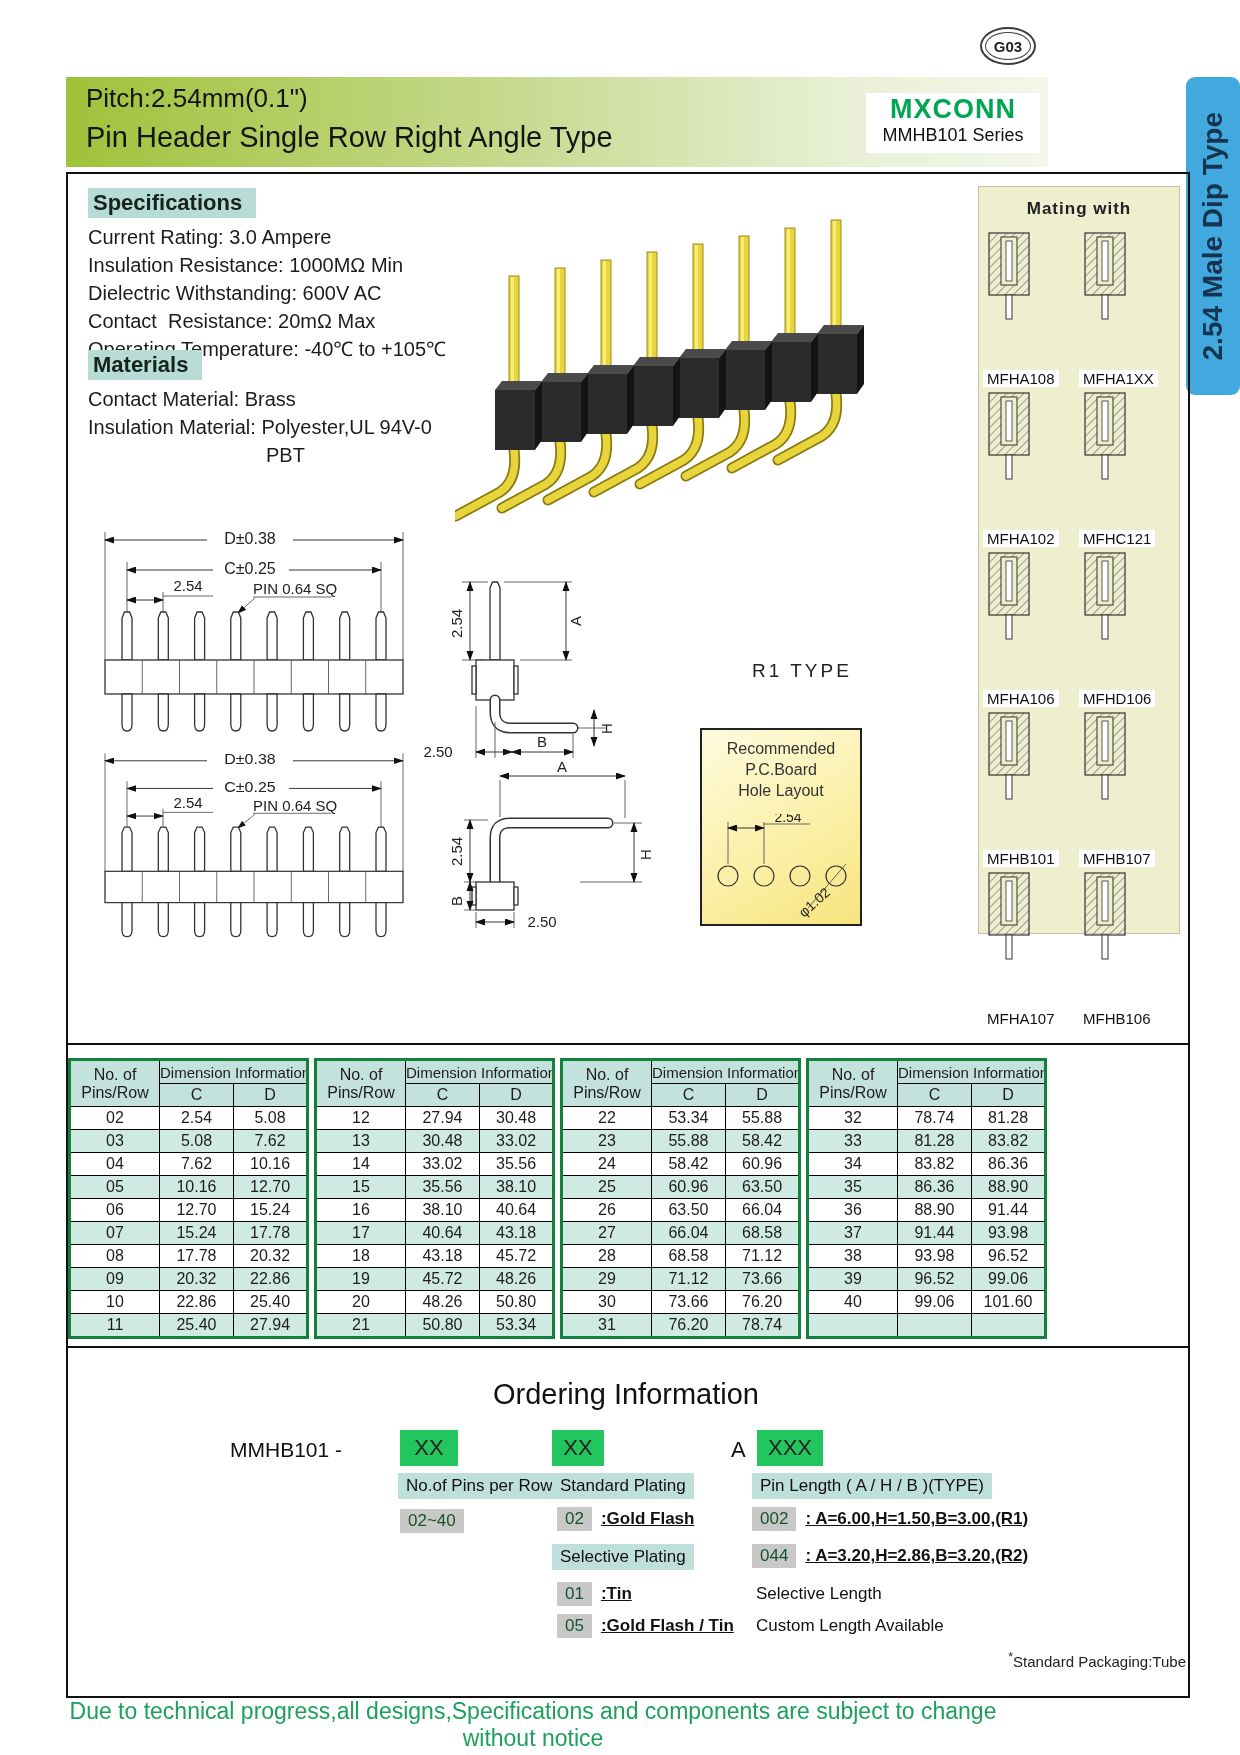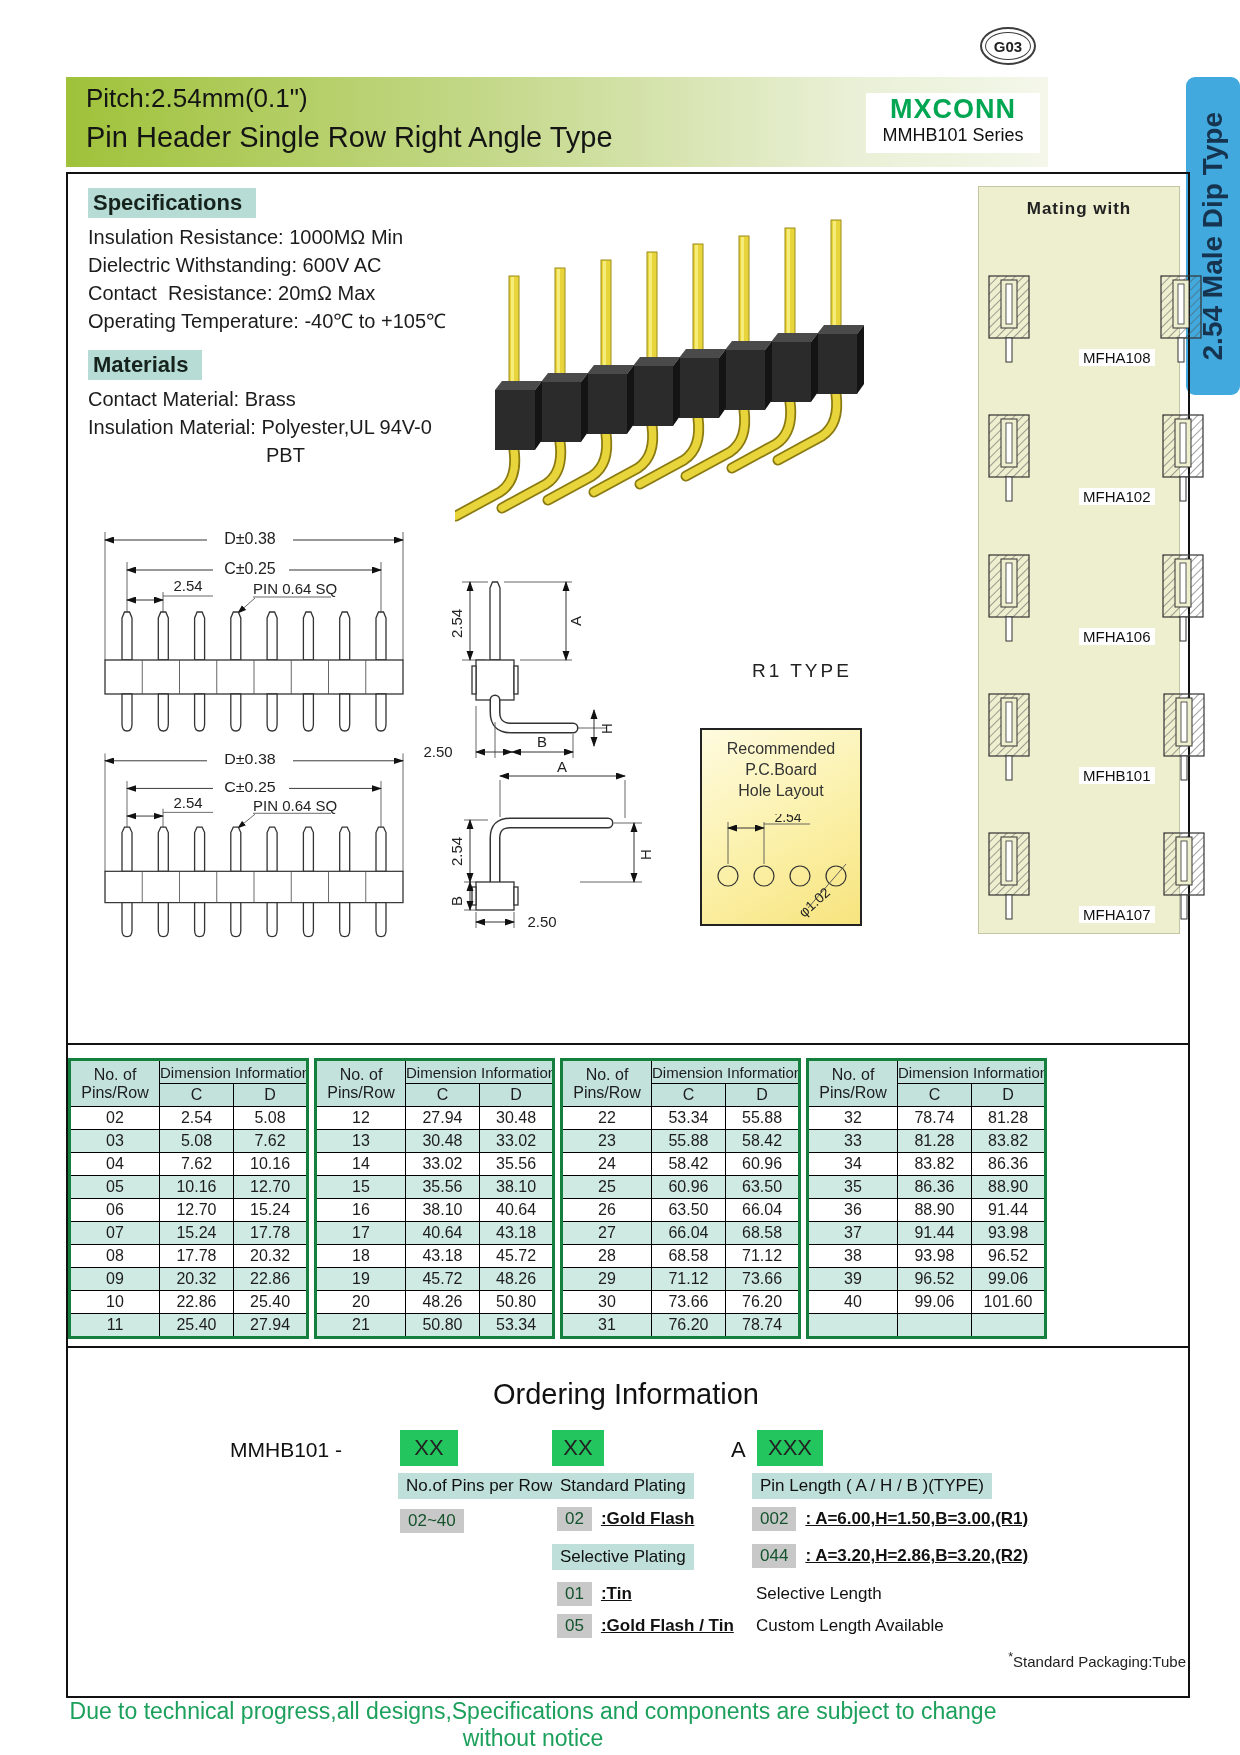--- a/index.html
+++ b/index.html
@@ -27,21 +27,21 @@
   .frame{left:66px;top:172px;width:1120px;height:1522px;border:2px solid #111;}
   .divider{left:66px;width:1122px;height:0;border-top:2px solid #111;}
   
   .chip{display:inline-block;background:#b7dbd5;padding:2px 14px 2px 5px;font-size:22px;font-weight:bold;color:#16231d;}
   .spec-line{font-size:20px;line-height:28px;color:#1c1c1c;white-space:pre-wrap;}
   
   .mating{left:978px;top:186px;width:202px;height:748px;background:#edefcf;border:1px solid #c3c6a0;box-sizing:border-box;}
   .mating-title{position:absolute;top:12px;left:0;width:100%;text-align:center;font-size:17px;font-weight:600;color:#222;letter-spacing:1px;}
   .mating-grid{position:absolute;top:44px;left:4px;right:4px;bottom:6px;display:grid;
                grid-template-columns:1fr 1fr;grid-template-rows:repeat(5,1fr);}
-  .mating-item{display:flex;flex-direction:row;align-items:flex-end;justify-content:flex-end;padding-bottom:4px;gap:44px;}
+  .mating-item{display:flex;flex-direction:column;align-items:flex-start;justify-content:flex-end;padding-bottom:4px;gap:44px;}
   .mating-label{background:#fff;padding:0 4px;font-size:15px;color:#111;margin-top:3px;white-space:nowrap;}
   
   svg text{font-family:"Liberation Sans",sans-serif;fill:#222;}
   .ln{fill:#fff;stroke:#333;stroke-width:1.3;}
   .thin{stroke:#555;stroke-width:0.9;}
   .dim{stroke:#333;stroke-width:1;}
   .type-label{font-size:19px;letter-spacing:3px;color:#222;}
   
   .pcb{left:700px;top:728px;width:162px;height:198px;border:2px solid #222;box-sizing:border-box;
        background:linear-gradient(150deg,#fefbdf 0%,#fbf0a8 55%,#f7e47e 100%);text-align:center;}
@@ -168,20 +168,21 @@
     <span>2.54 Male Dip Type</span>
   </div>
 
   <div class="abs frame"></div>
   <div class="abs divider" style="top:1043px;"></div>
   <div class="abs divider" style="top:1346px;"></div>
 
   <div class="abs" style="left:88px;top:188px;">
     <div class="chip">Specifications</div>
     <div style="margin-top:5px;">
+      <div class="spec-line">Current Rating: 3.0 Ampere</div>
       <div class="spec-line">Insulation Resistance: 1000MΩ Min</div>
       <div class="spec-line">Dielectric Withstanding: 600V AC</div>
       <div class="spec-line">Contact  Resistance: 20mΩ Max</div>
       <div class="spec-line">Operating Temperature: -40℃ to +105℃</div>
     </div>
   </div>
 
   <div class="abs" style="left:88px;top:350px;">
     <div class="chip">Materials</div>
     <div style="margin-top:5px;">

